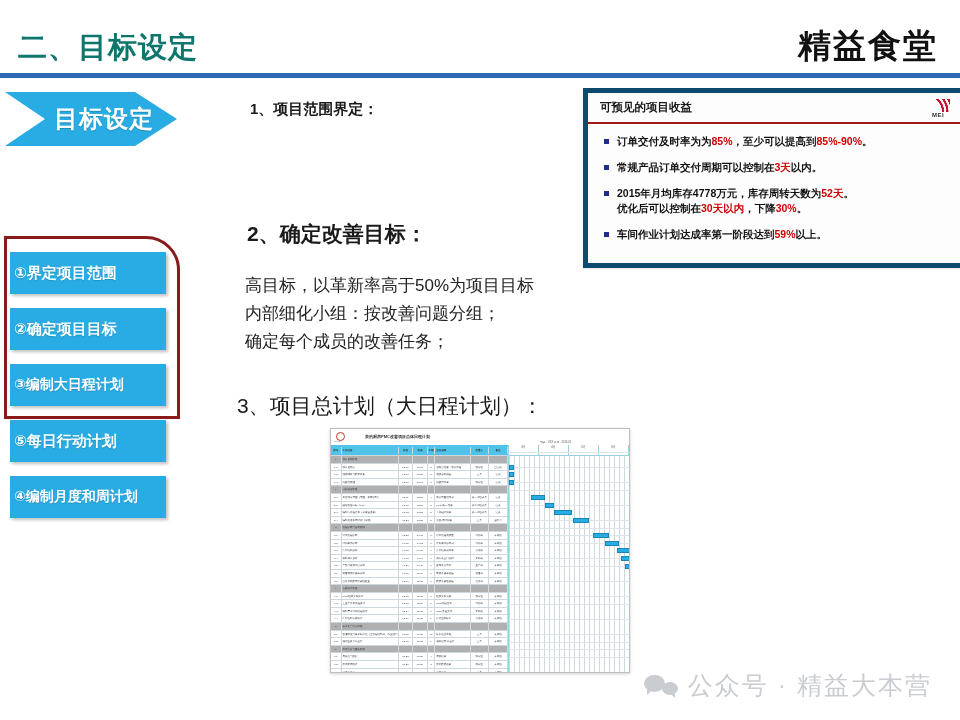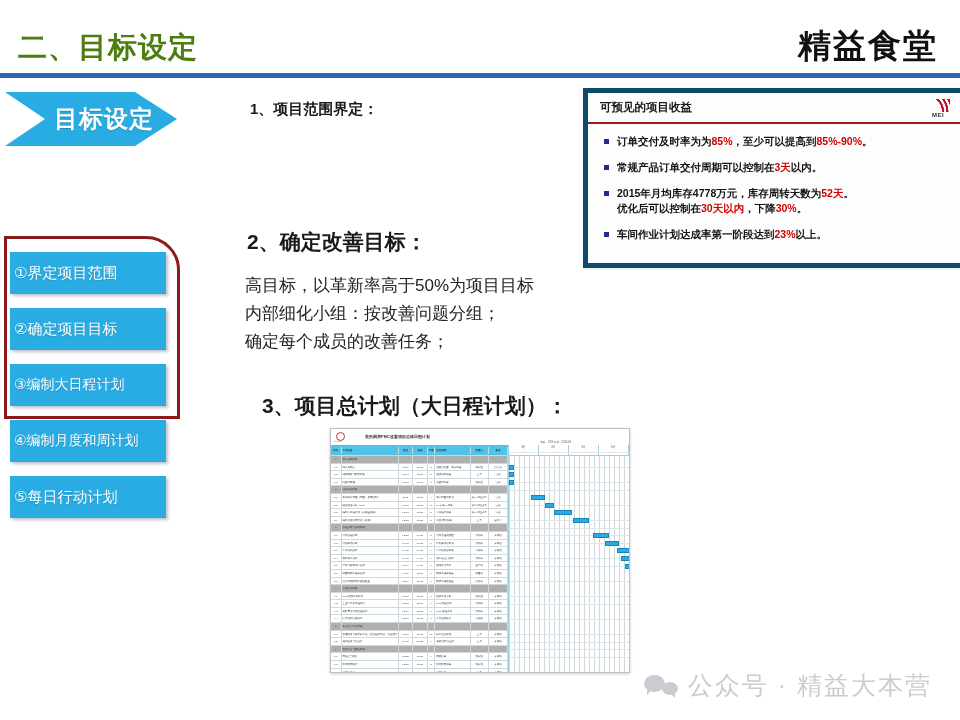--- a/index.html
+++ b/index.html
@@ -7,21 +7,21 @@
     width: 960px; height: 720px;
     background: #ffffff;
     font-family: "Liberation Sans", "DejaVu Sans", sans-serif;
     overflow: hidden;
   }
   .slide { position: relative; width: 960px; height: 720px; background: #fff; }
 
   
   .page-title {
     position: absolute; left: 18px; top: 28px;
-    font-size: 29px; font-weight: bold; color: #4d7c0f;
+    font-size: 29px; font-weight: bold; color: #0f766e;
     letter-spacing: 1px;
   }
   .brand-title {
     position: absolute; right: 22px; top: 24px;
     font-size: 33px; font-weight: bold; color: #111;
     letter-spacing: 2px;
   }
   .header-rule {
     position: absolute; left: 0; top: 73px; width: 960px; height: 5px;
     background: #2e68b5;
@@ -54,43 +54,43 @@
   
   .steps { position: absolute; left: 10px; top: 252px; width: 156px; }
   .step {
     height: 42px; margin-bottom: 14px;
     background: #29ace3;
     box-shadow: 2px 2px 3px rgba(0,0,0,0.25);
     display: flex; align-items: center;
     padding-left: 4px;
   }
   .step-label {
-    font-size: 15px; font-weight: normal; color: #ffffff;
+    font-size: 15px; font-weight: bold; color: #ffffff;
     white-space: nowrap;
     text-shadow: 0 1px 1px rgba(0,0,0,0.15);
     text-align: center;
   }
   .step.wide .step-label { font-size: 14px; }
 
   
   .sec1-title {
     position: absolute; left: 250px; top: 100px;
     font-size: 15px; font-weight: bold; color: #1a1a1a;
   }
   .sec2-title {
-    position: absolute; left: 247px; top: 228px;
+    position: absolute; left: 247px; top: 220px;
     font-size: 21px; font-weight: bold; color: #1a1a1a;
   }
   .sec2-body {
     position: absolute; left: 245px; top: 272px; width: 340px;
     font-size: 17px; color: #222; line-height: 28px;
   }
   .sec3-title {
-    position: absolute; left: 262px; top: 392px;
-    font-size: 21px; font-weight: bold; color: #1a1a1a;
+    position: absolute; left: 237px; top: 392px;
+    font-size: 21px; font-weight: normal; color: #1a1a1a;
   }
 
   
   .benefits {
     position: absolute; left: 583px; top: 88px;
     width: 385px; height: 180px;
     background: #fdfdfd;
     border: 5px solid #0c4a6e;
     box-shadow: 0 1px 2px rgba(0,0,0,0.10);
     overflow: hidden;
@@ -245,25 +245,25 @@
   <div class="steps">
     <div class="step">
       <span class="step-label">①界定项目范围</span>
     </div>
     <div class="step">
       <span class="step-label">②确定项目目标</span>
     </div>
     <div class="step wide">
       <span class="step-label">③编制大日程计划</span>
     </div>
+    <div class="step">
+      <span class="step-label">⑤每日行动计划</span>
+    </div>
     <div class="step wide">
       <span class="step-label">④编制月度和周计划</span>
-    </div>
-    <div class="step">
-      <span class="step-label">⑤每日行动计划</span>
     </div>
   </div>
 
   <div class="sec1-title">1、项目范围界定：</div>
   <div class="sec2-title">2、确定改善目标：</div>
   <div class="sec2-body">
     <div>高目标，以革新率高于50%为项目目标</div>
     <div>内部细化小组：按改善问题分组；</div>
     <div>确定每个成员的改善任务；</div>
   </div>
@@ -274,21 +274,21 @@
       <span class="benefits-head-title">可预见的项目收益</span>
       <span class="benefits-logo">
         <span class="logo-swoosh"></span>
         <span class="logo-word">MEI</span>
       </span>
     </div>
     <div class="benefits-list" id="benefits-list">
         <div class="benefit-item"><span>订单交付及时率为为</span><em>85%</em><span>，至少可以提高到</span><em>85%-90%</em><span>。</span></div>
         <div class="benefit-item"><span>常规产品订单交付周期可以控制在</span><em>3天</em><span>以内。</span></div>
         <div class="benefit-item"><span>2015年月均库存4778万元，库存周转天数为</span><em>52天</em><span>。</span><br><span>优化后可以控制在</span><em>30天以内</em><span>，下降</span><em>30%</em><span>。</span></div>
-        <div class="benefit-item"><span>车间作业计划达成率第一阶段达到</span><em>23%</em><span>以上。</span></div>
+        <div class="benefit-item"><span>车间作业计划达成率第一阶段达到</span><em>59%</em><span>以上。</span></div>
       </div>
   </div>
 
   <div class="gantt">
     <div class="gantt-topbar">
       <span class="gantt-logo-dot"></span>
       <span class="gantt-logo-txt">MEIDI</span>
       <span class="gantt-title">美的厨房PMC改善项目总体日程计划</span>
       <span class="gantt-meta">制表：XXX  日期：2016.03</span>
     </div>

